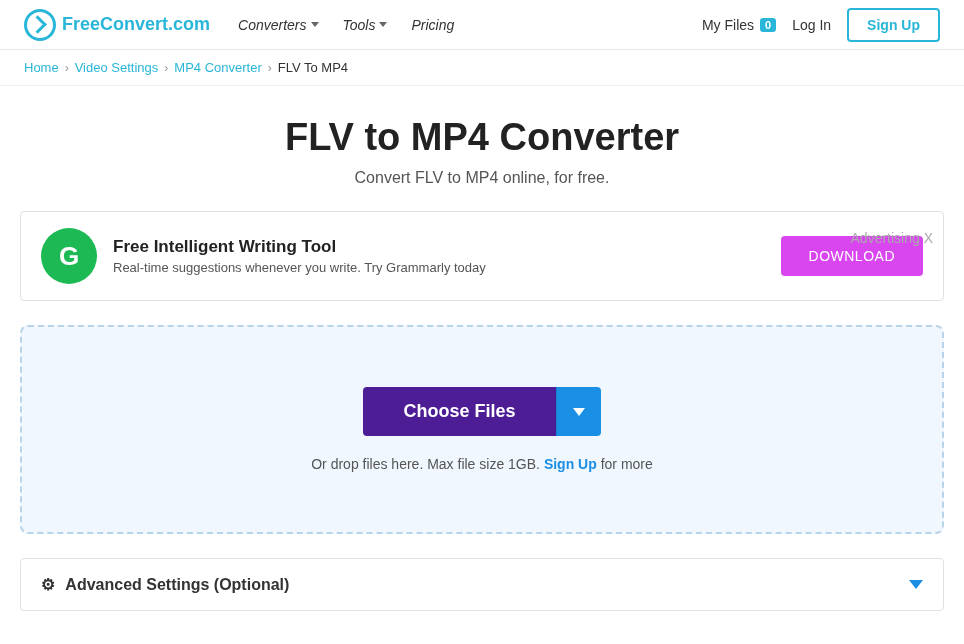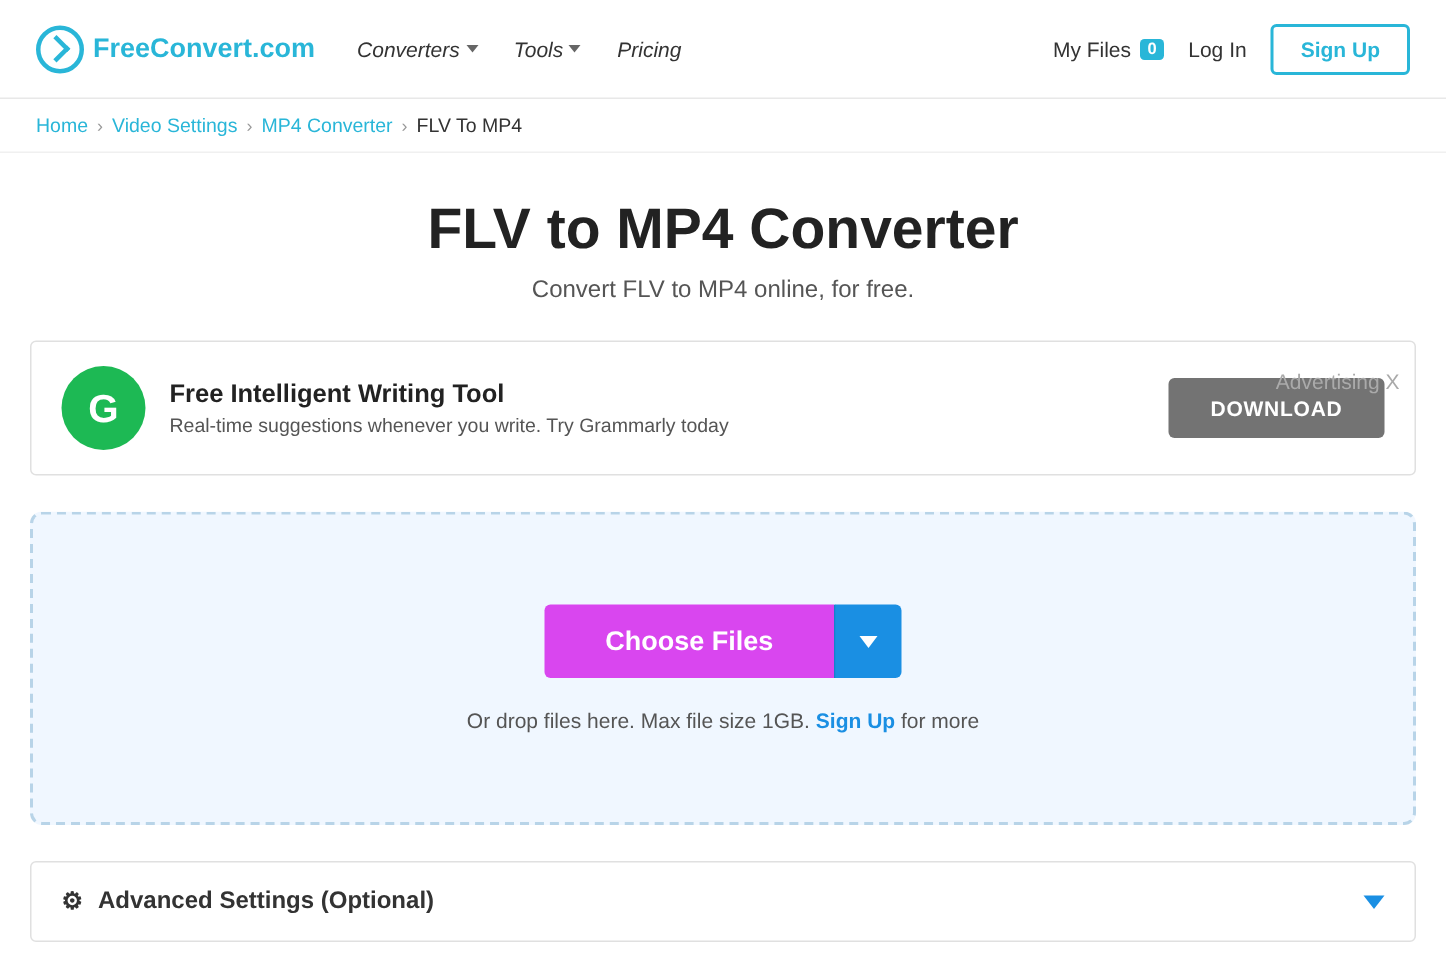--- a/index.html
+++ b/index.html
@@ -4,21 +4,21 @@
   <style>
     * { box-sizing: border-box; margin: 0; padding: 0; }
     body { font-family: Arial, sans-serif; font-size: 14px; color: #333; background: #fff; }
 
     
     .header {
       display: flex;
       align-items: center;
       justify-content: space-between;
       padding: 0 24px;
-      height: 66px;
+      height: 50px;
       border-bottom: 1px solid #e8e8e8;
     }
     .header-left { display: flex; align-items: center; gap: 28px; }
     .logo { display: flex; align-items: center; gap: 6px; }
     .logo-icon {
       width: 32px; height: 32px;
       border: 3px solid #29b6d8;
       border-radius: 50%;
       display: flex; align-items: center; justify-content: center;
       position: relative;
@@ -122,27 +122,27 @@
       width: 56px; height: 56px;
       background: #1db954;
       border-radius: 50%;
       display: flex; align-items: center; justify-content: center;
       color: white; font-size: 26px; font-weight: bold;
       flex-shrink: 0;
     }
     .ad-title { font-size: 17px; font-weight: bold; color: #222; }
     .ad-subtitle { font-size: 13px; color: #555; margin-top: 3px; }
     .download-btn {
-      background: #737373;
+      background: #d946ef;
       color: #fff;
       border: none;
       padding: 12px 28px;
       border-radius: 4px;
       font-size: 14px;
-      font-weight: bold;
+      font-weight: normal;
       cursor: pointer;
       letter-spacing: 0.5px;
     }
 
     
     .dropzone {
       border: 2px dashed #b8d4e8;
       border-radius: 8px;
       background: #f0f7ff;
       padding: 60px 20px;
@@ -150,21 +150,21 @@
       flex-direction: column;
       align-items: center;
       gap: 20px;
       margin-bottom: 24px;
     }
     .choose-files-row {
       display: flex;
       align-items: stretch;
     }
     .choose-btn {
-      background: #d946ef;
+      background: #4c1d95;
       color: #fff;
       border: none;
       padding: 14px 40px;
       font-size: 18px;
       font-weight: bold;
       border-radius: 4px 0 0 4px;
       cursor: pointer;
     }
     .choose-dropdown {
       background: #1a8fe3;

